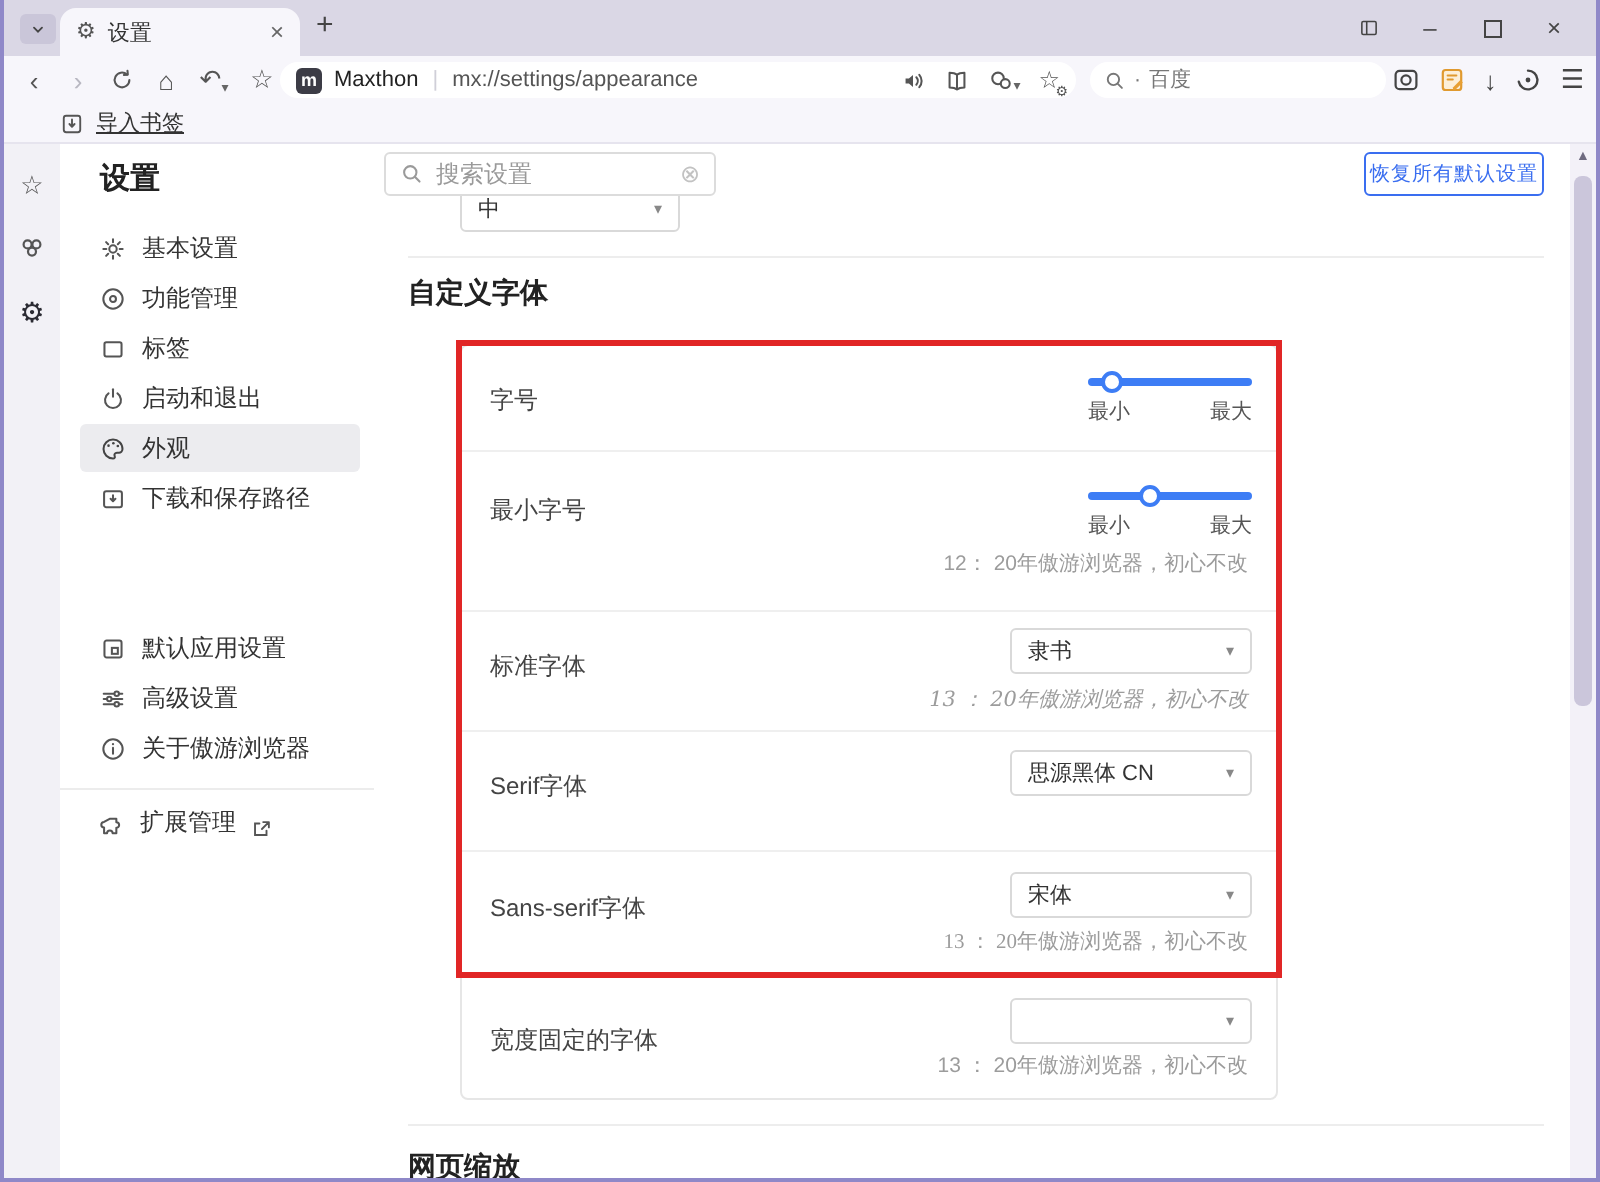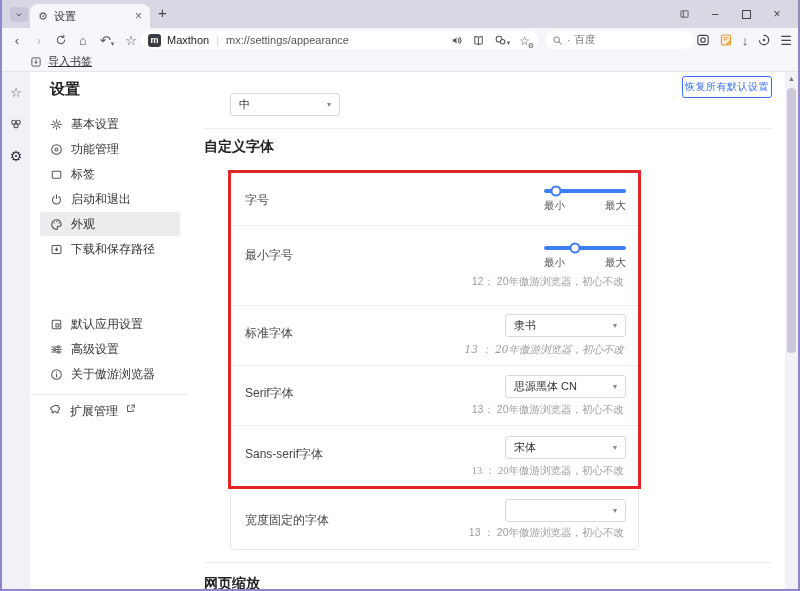--- a/index.html
+++ b/index.html
@@ -45,21 +45,21 @@
   .rail { position:absolute; left:0; top:72px; width:28px; height:519px; background:#f2f1f6; display:flex; flex-direction:column; align-items:center; padding-top:14px; gap:18px; }
   .rail .ric { font-size:13px; color:#555; line-height:1; }
   .rail .ric.active { color:#2b2b33; font-size:14px; }
 
   .sidebar { position:absolute; left:28px; top:72px; width:157px; height:519px; background:#fff; }
   .sb-title { position:absolute; left:20px; top:8px; font-size:15px; font-weight:bold; color:#222; }
   .sb-item { position:absolute; left:10px; width:140px; height:24px; display:flex; align-items:center; gap:8px; padding-left:10px; border-radius:3px; }
   .sb-item.active { background:#ececef; }
   .sb-item .lbl { font-size:12px; color:#333; white-space:nowrap; }
   .sb-div { position:absolute; left:0; top:322px; width:157px; border-top:1px solid #ececec; }
-  .sb-ext { position:absolute; left:20px; top:331px; display:flex; align-items:flex-start; gap:7px; }
+  .sb-ext { position:absolute; left:20px; top:331px; display:flex; align-items:flex-end; gap:7px; }
   .sb-ext .lbl { font-size:12px; color:#333; }
 
   
   .content { position:absolute; left:185px; top:72px; width:615px; height:519px; background:#fff; overflow:hidden; }
   .c-header { position:absolute; left:0; top:0; width:100%; height:20px; background:#fff; z-index:5; }
   .searchset { position:absolute; left:5px; top:4px; width:166px; height:22px; border:1px solid #dcdcdc; border-radius:3px; display:flex; align-items:center; padding:0 7px; gap:6px; background:#fff; z-index:6; }
   .searchset input { border:none; outline:none; font-size:12px; flex:1; width:90px; color:#333; font-family:inherit; }
   .searchset input::placeholder { color:#9a9a9a; }
   .searchset .clear { font-size:12px; color:#c2c2c2; }
   .resetbtn { position:absolute; left:495px; top:4px; width:90px; height:22px; border:1px solid #3a6ef0; border-radius:3px; color:#3a6ef0; background:#fff; font-size:10px; display:flex; align-items:center; justify-content:center; letter-spacing:.5px; z-index:6; white-space:nowrap; font-family:inherit; }
@@ -292,20 +292,28 @@
       <span class="lbl">扩展管理</span>
       <svg class="i" width="11" height="11" viewBox="0 0 14 14">
           <path d="M6 3.5H3.2v7.3h7.3V8" fill="none" stroke="#555" stroke-width="1.2" stroke-linecap="round"></path>
           <path d="M8.4 2.6H12V6M11.8 2.8L7.6 7" fill="none" stroke="#555" stroke-width="1.2" stroke-linecap="round" stroke-linejoin="round"></path>
         </svg>
     </div>
   </div>
 
   <div class="content">
     <div class="c-header"></div>
+    <div class="searchset">
+      <svg class="i" width="12" height="12" viewBox="0 0 14 14">
+          <circle cx="6" cy="6" r="3.6" fill="none" stroke="#9a9a9a" stroke-width="1.2"></circle>
+          <path d="M8.8 8.8l2.6 2.6" stroke="#9a9a9a" stroke-width="1.2" stroke-linecap="round"></path>
+        </svg>
+      <input placeholder="搜索设置" style="">
+      <span class="clear">⊗</span>
+    </div>
     <button class="resetbtn">恢复所有默认设置</button>
 
     <div class="partial-select">
       <span class="sel-val">中</span>
       <span class="sel-caret">▾</span>
     </div>
 
     <div class="sec-div" style="top:56px"></div>
     <div class="sec-title" style="top:66px">自定义字体</div>
 
@@ -338,21 +346,20 @@
         <span class="sel-caret">▾</span>
       </div>
       <span class="f-sample lishu" style="top:170px">13 ： 20年傲游浏览器，初心不改</span>
       <div class="rowdiv" style="top:192px"></div>
 
       <span class="f-label" style="top:212px">Serif字体</span>
       <div class="f-select" style="top:202px">
         <span class="sel-val">思源黑体 CN</span>
         <span class="sel-caret">▾</span>
       </div>
-      <span class="f-sample" style="top:230px">13： 20年傲游浏览器，初心不改</span>
       <div class="rowdiv" style="top:252px"></div>
 
       <span class="f-label" style="top:273px">Sans-serif字体</span>
       <div class="f-select" style="top:263px">
         <span class="sel-val">宋体</span>
         <span class="sel-caret">▾</span>
       </div>
       <span class="f-sample song" style="top:291px">13 ： 20年傲游浏览器，初心不改</span>
       <div class="rowdiv" style="top:315px"></div>
 

